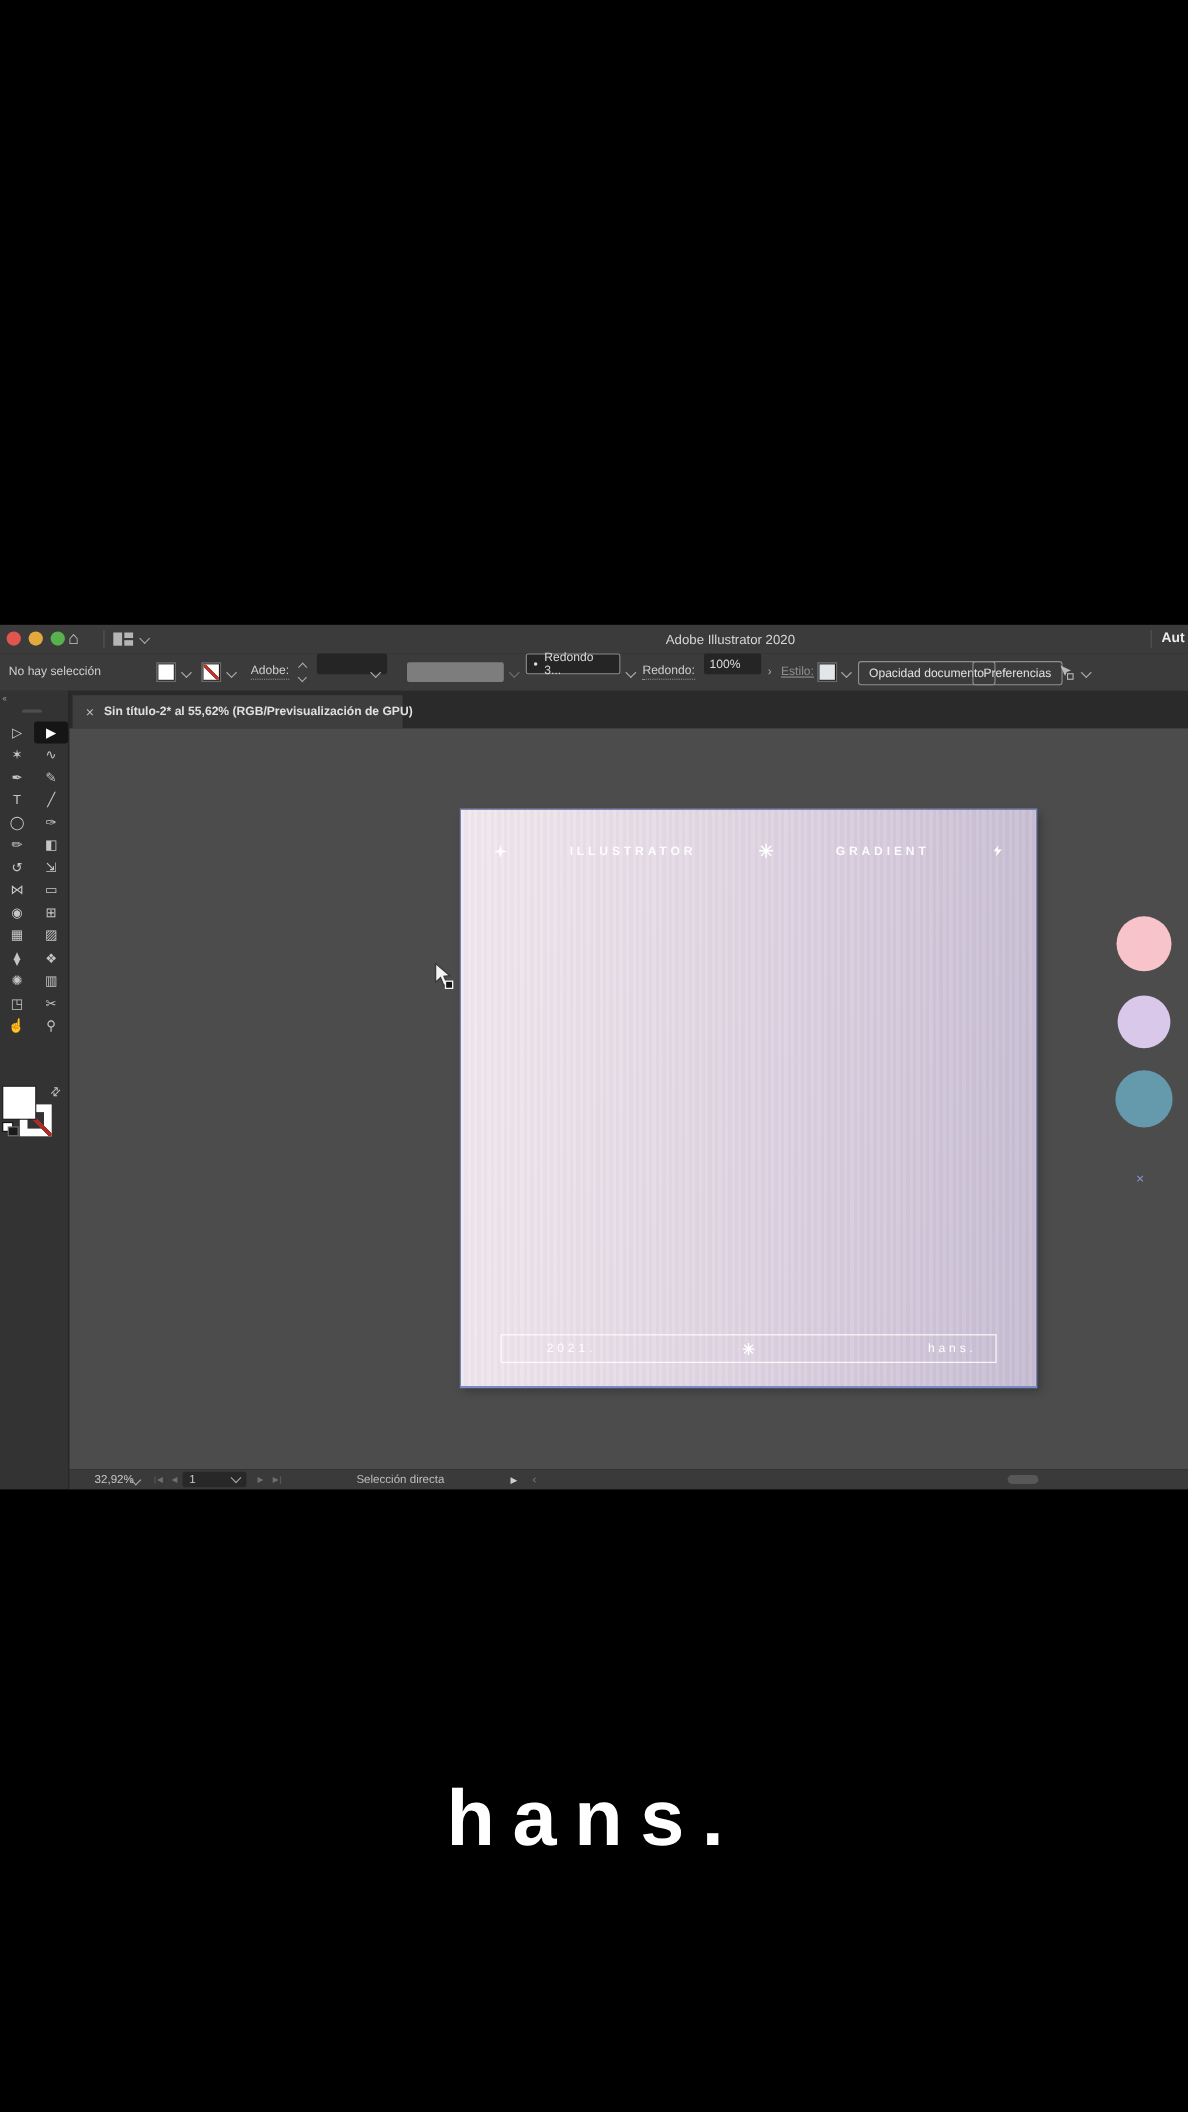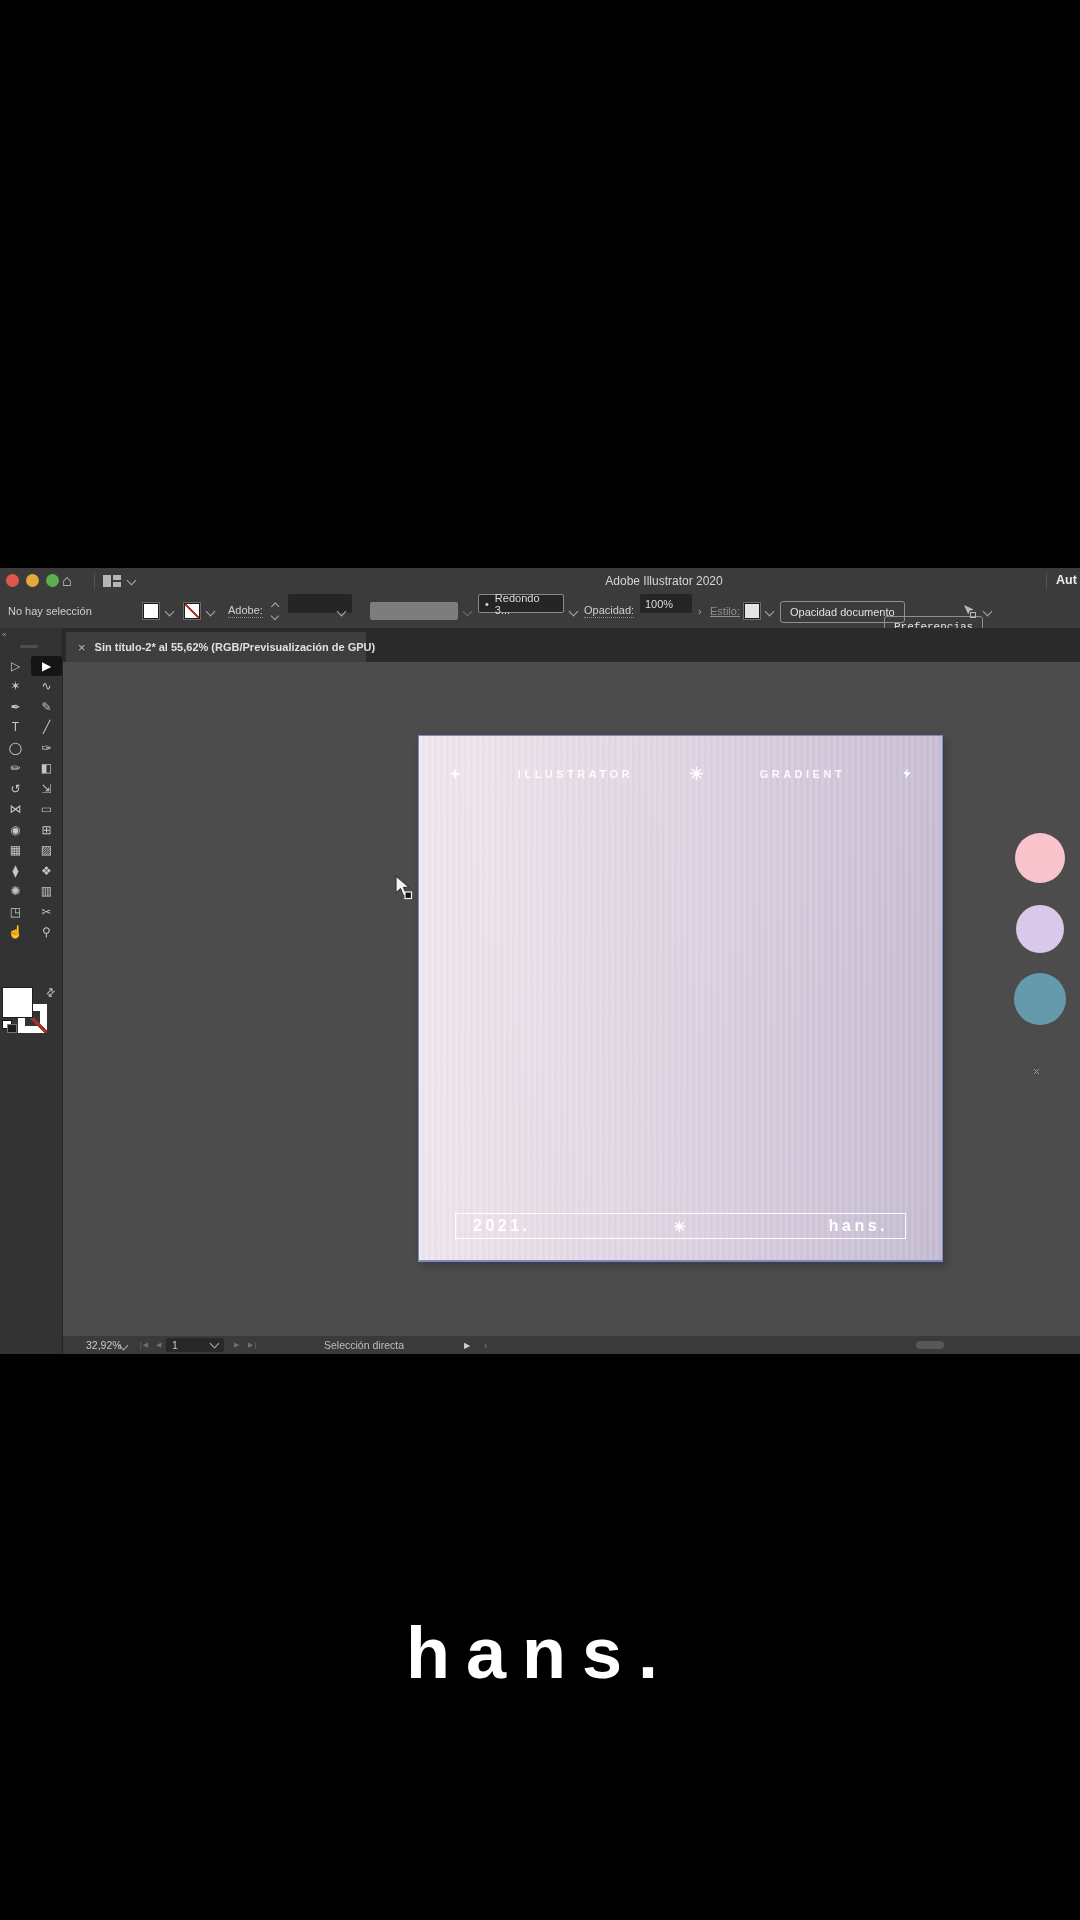--- a/index.html
+++ b/index.html
@@ -56,21 +56,21 @@
   #tb-more{left:0px;top:1122px;width:62px;text-align:center;color:#b5b5b5;font-size:9px;letter-spacing:2px;}
   
   #canvas{left:62px;top:662px;width:1050px;height:674px;background:#4c4c4c;overflow:hidden;}
   #artboard{left:356px;top:73px;width:525px;height:527px;box-sizing:border-box;
             border:1px solid #7b89c6;border-bottom:2px solid #6e7cba;box-shadow:3px 4px 8px rgba(0,0,0,.22);}
   #artboard .banding{position:absolute;inset:0;background:repeating-linear-gradient(90deg,rgba(255,255,255,.05) 0 3px,rgba(0,0,0,.02) 3px 6px);}
   #ab-header{position:absolute;left:0;right:0;top:30px;display:flex;align-items:center;justify-content:space-between;padding:0 30px;}
   #ab-header .w{font-size:11px;font-weight:700;letter-spacing:3.5px;color:rgba(255,255,255,.92);}
   #ab-footer{position:absolute;left:36px;right:36px;top:477px;height:26px;box-sizing:border-box;border:1.5px solid rgba(255,255,255,.95);
              display:flex;align-items:center;justify-content:space-between;padding:0 17px;}
-  #ab-footer .w{font-size:16px;font-weight:700;letter-spacing:3.5px;color:#fff;}
+  #ab-footer .w{font-size:11px;font-weight:400;letter-spacing:3.5px;color:#fff;margin-left:24px;}
   #center-mark{left:614px;top:332px;}
   .circle{position:absolute;border-radius:50%;}
   #cursor{left:330px;top:213px;z-index:9;}
   
   #statusbar{left:62px;top:1336px;width:1018px;height:18px;background:#3a3a3a;font-size:10.5px;color:#c9c9c9;}
   .sb{position:absolute;top:0;height:18px;display:flex;align-items:center;}
   .navg{color:#6f6f6f;font-size:7px;letter-spacing:1px;}
   #page-field{left:104px;width:58px;top:2px;height:14px;background:#282828;border-radius:2px;display:flex;align-items:center;justify-content:space-between;padding:0 6px;box-sizing:border-box;}
   #sb-thumb{left:854px;top:5px;width:28px;height:8px;background:#575757;border-radius:4px;}
   
@@ -122,31 +122,31 @@
     <div class="cb" style="left:370px;">
         <span style="display:block;width:88px;height:18px;background:#7d7d7d;border-radius:2px;"></span>
       </div>
     <span class="abs chev dim" style="left:464px;top:14px;"></span>
     <div class="cb field" style="left:478px;width:86px;border:1px solid #8a8a8a;padding:0 6px;gap:6px;">
       <span>•</span>
       <span>Redondo 3...</span>
     </div>
     <span class="abs chev" style="left:570px;top:14px;"></span>
     <div class="cb" style="left:584px;">
-        <span class="dotted">Opacidad:</span>
+        <span class="dotted">Redondo:</span>
       </div>
     <div class="cb field" style="left:640px;width:52px;padding:0 5px;">100%</div>
     <div class="cb" style="left:698px;color:#a9a9a9;">›</div>
     <div class="cb" style="left:710px;color:#8f8f8f;text-decoration:underline;">Estilo:</div>
     <div class="cb" style="left:744px;">
         <span class="swatch" style="background:#e2e6e9;"></span>
       </div>
     <span class="abs chev" style="left:766px;top:14px;"></span>
     <div class="cb btn" style="left:780px;top:7px;height:20px;">Opacidad documento</div>
-    <div class="cb btn" style="left:884px;top:22px;height:20px;font-family:Liberation Mono, monospace;">Preferencias</div>
+    <div class="cb btn" style="left:884px;top:7px;height:20px;">Preferencias</div>
     <div class="cb" style="left:962px;">
       <svg width="15" height="15" viewBox="0 0 15 15">
           <path d="M2 1l4.2 9.5 1.6-3.7 3.9-1.2z" fill="#b9b9b9"></path>
           <rect x="8.5" y="8.5" width="5" height="5" fill="none" stroke="#b9b9b9"></rect>
         </svg>
     </div>
     <span class="abs chev" style="left:984px;top:14px;"></span>
   </div>
 
   <div id="tabbar" class="abs">

